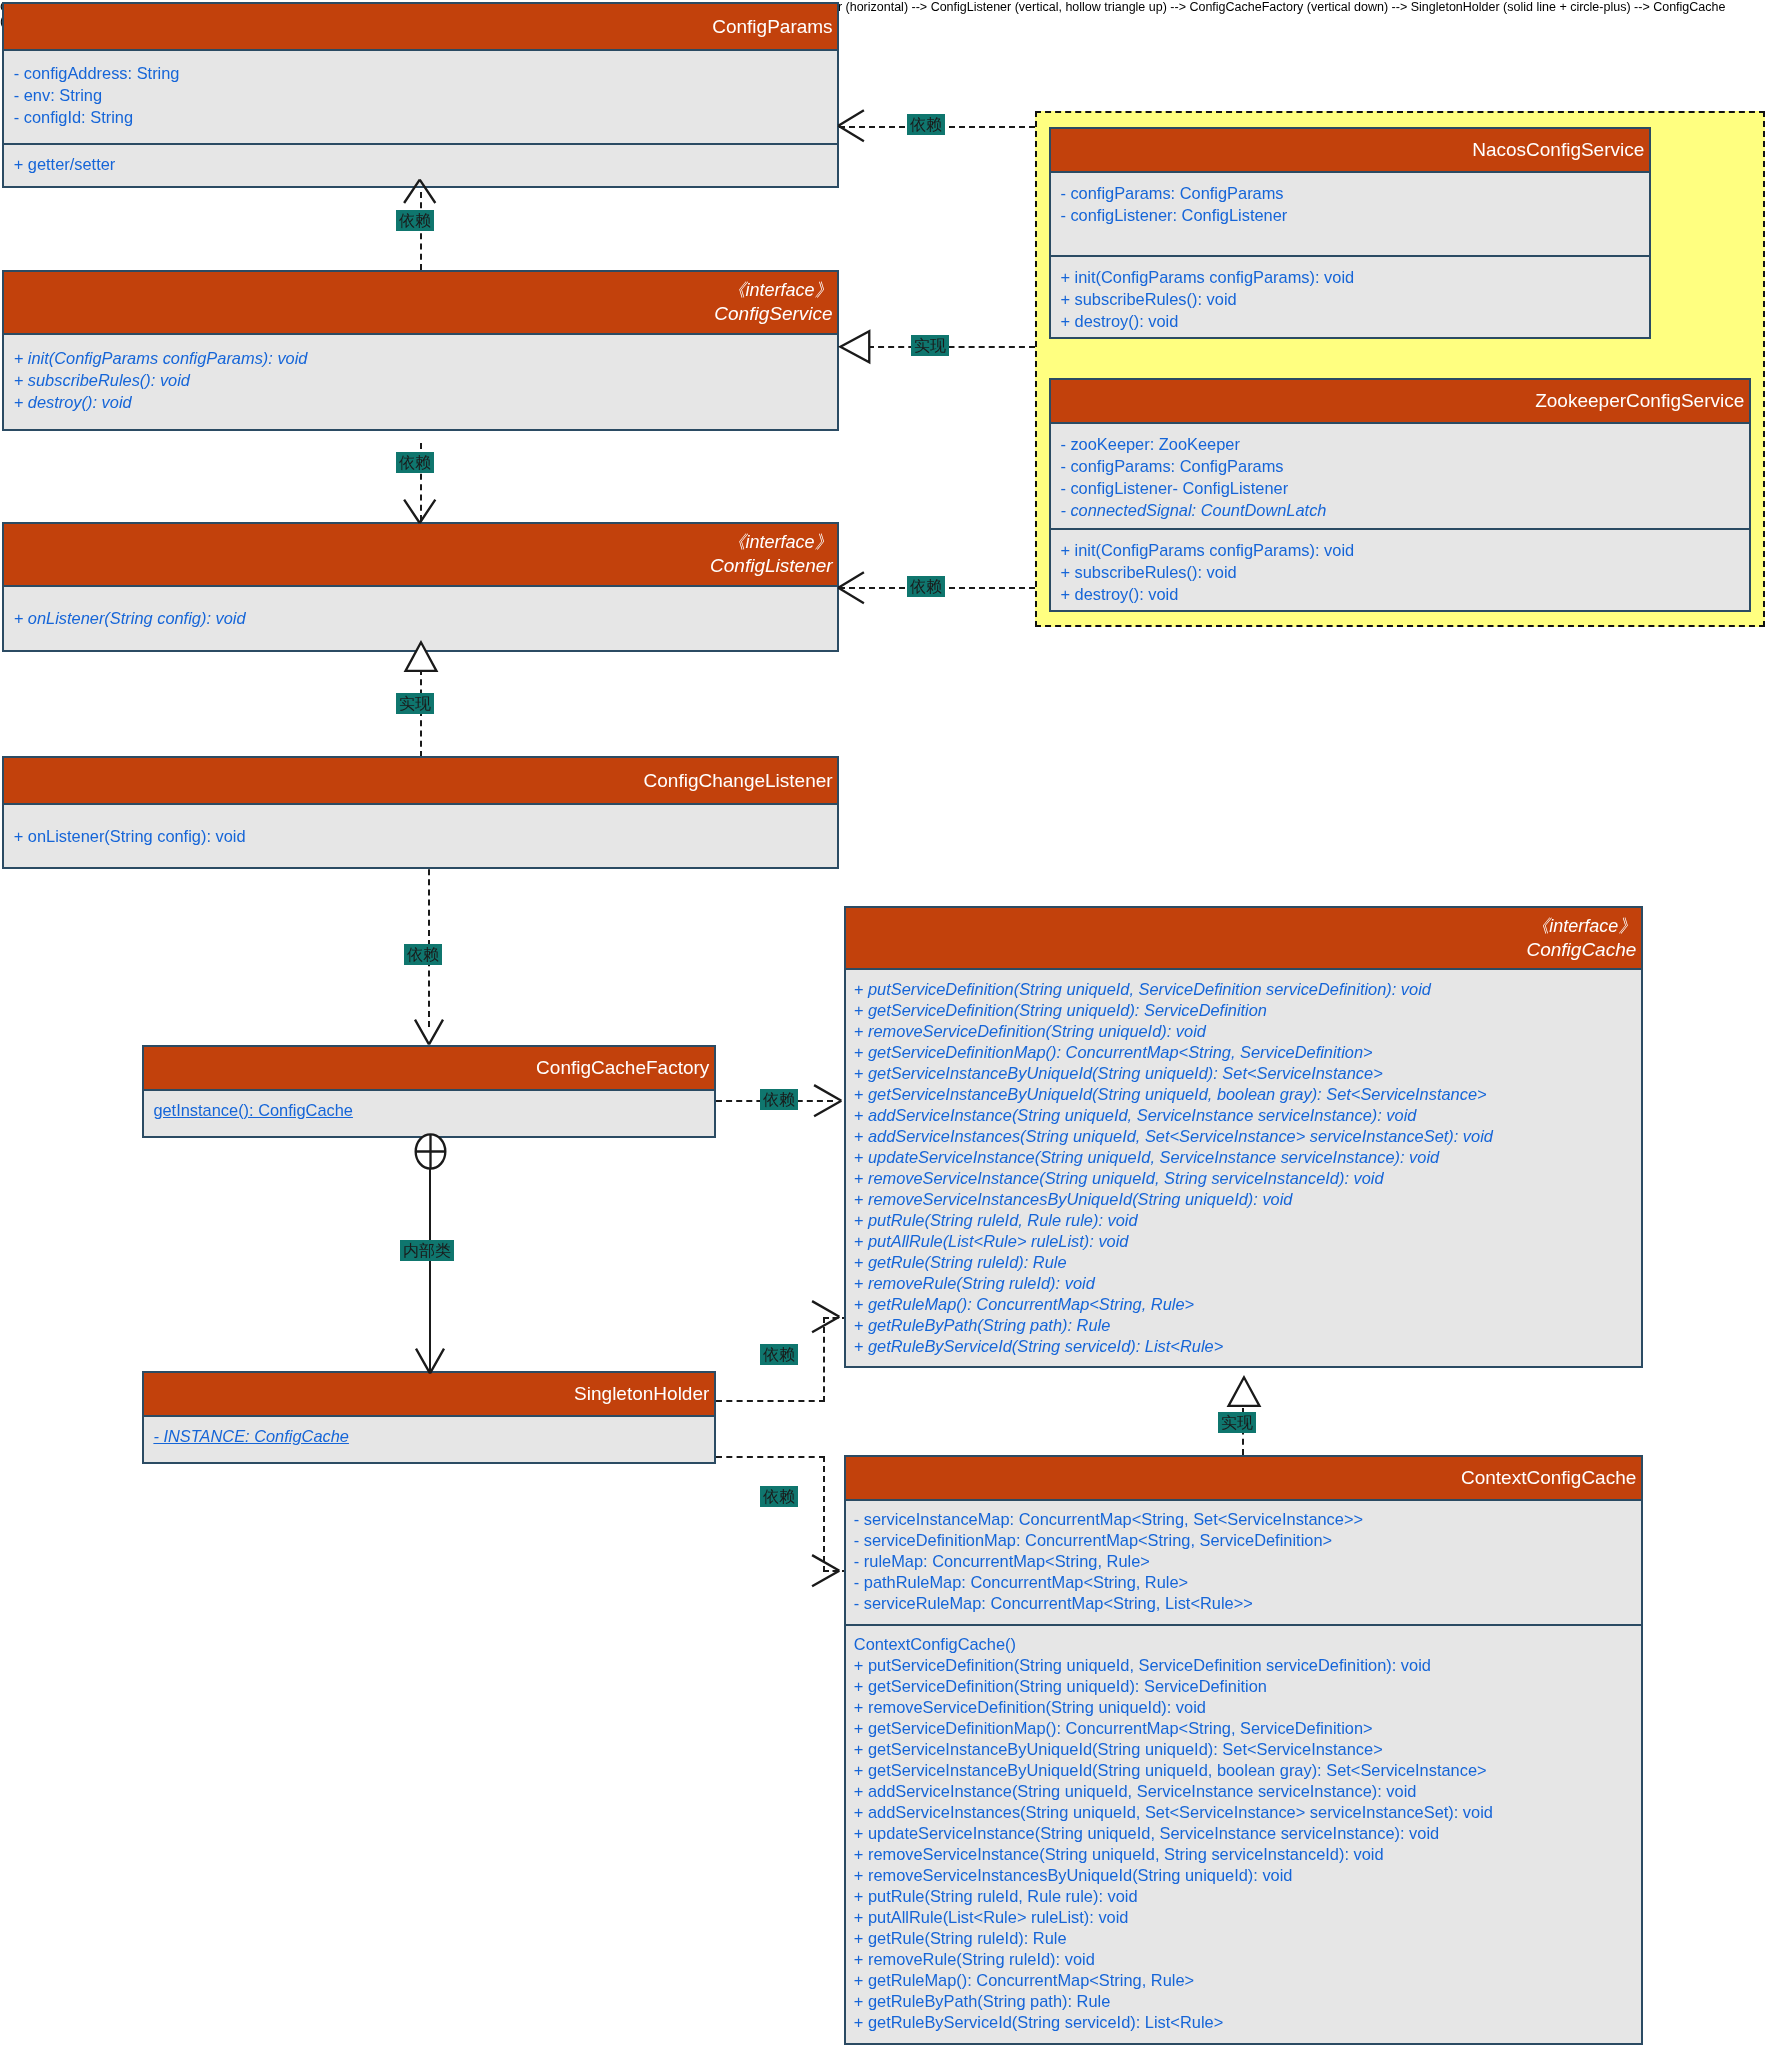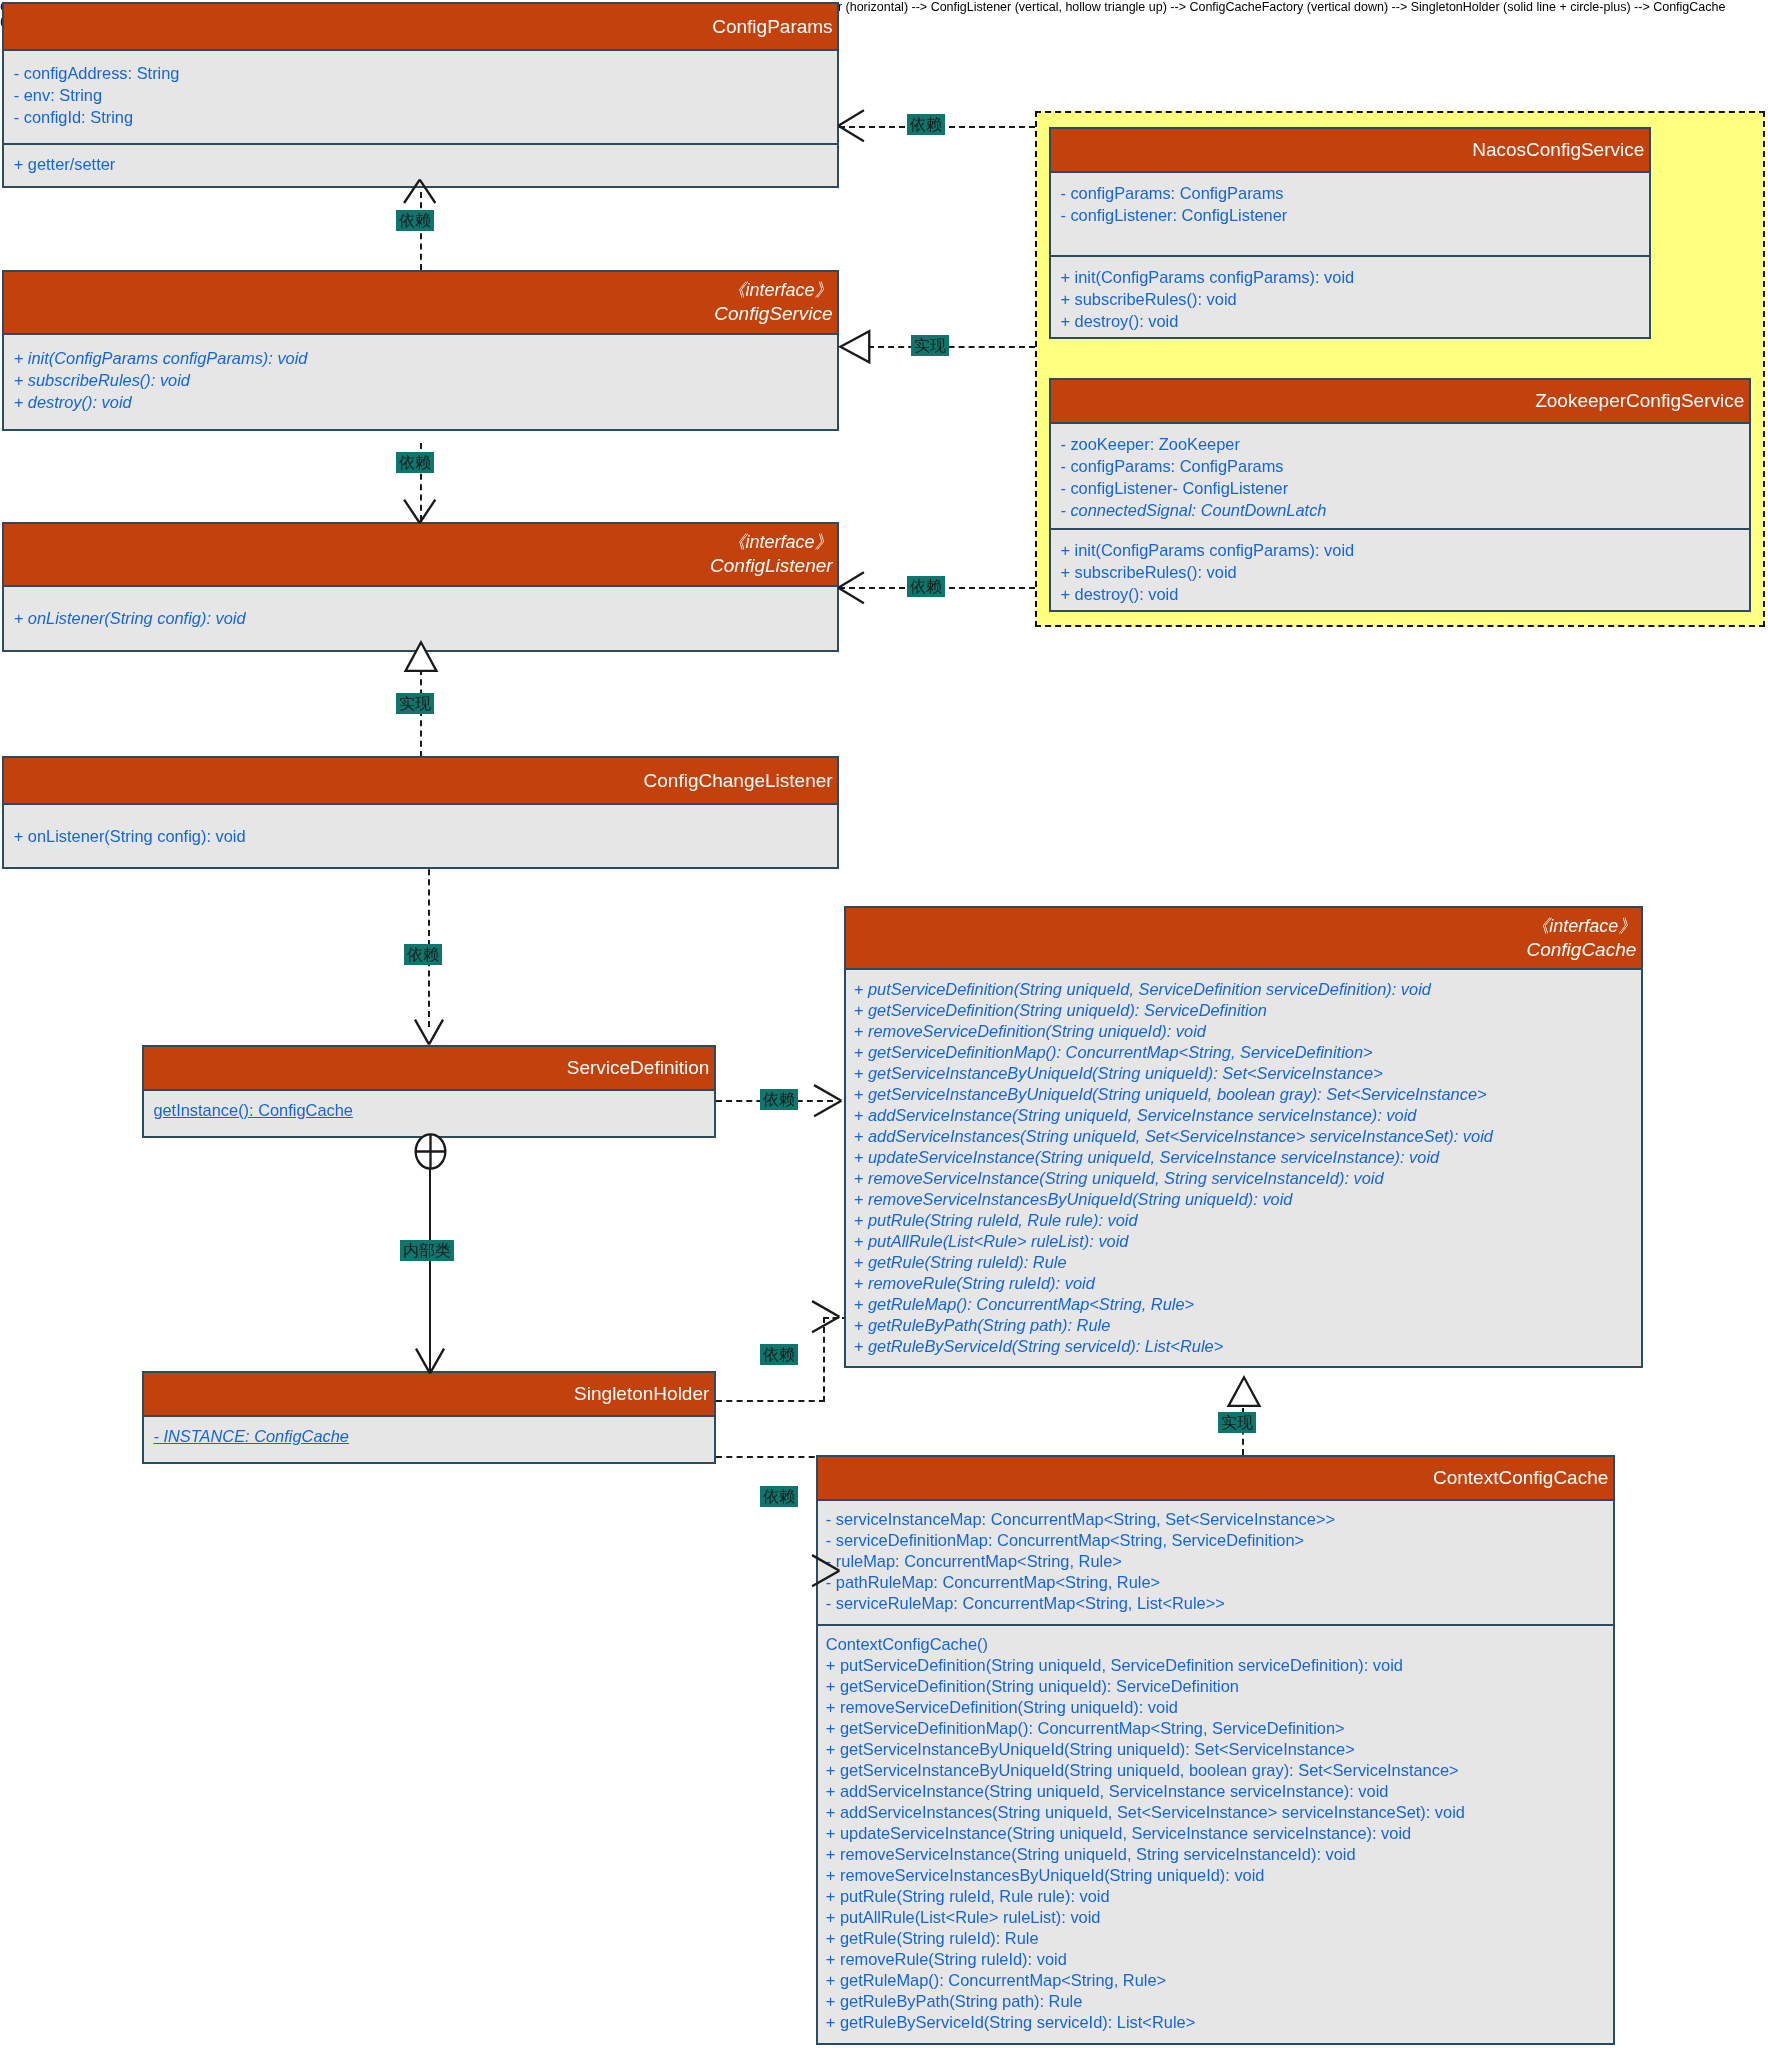--- a/index.html
+++ b/index.html
@@ -191,21 +191,21 @@
     <div class="uml-section" style="height:82px; padding-top:9.4px;">
       <div class="row">+ init(ConfigParams configParams): void</div>
       <div class="row">+ subscribeRules(): void</div>
       <div class="row">+ destroy(): void</div>
     </div>
   </div>
 
   
   <div class="uml-class" id="cls-factory" style="left:142px; top:1045px; width:574px;">
     <div class="uml-header" style="padding:9.4px 4.7px;">
-      <span class="cname">ServiceDefinition</span>
+      <span class="cname">ConfigCacheFactory</span>
     </div>
     <div class="uml-section" style="height:45px; padding-top:8.6px;">
       <div class="row un">getInstance(): ConfigCache</div>
     </div>
   </div>
 
   
   <div class="uml-class" id="cls-holder" style="left:142px; top:1371px; width:574px;">
     <div class="uml-header" style="padding:9.4px 4.7px;">
       <span class="cname">SingletonHolder</span>
@@ -237,21 +237,21 @@
       <div class="row it">+ putAllRule(List&lt;Rule&gt; ruleList): void</div>
       <div class="row it">+ getRule(String ruleId): Rule</div>
       <div class="row it">+ removeRule(String ruleId): void</div>
       <div class="row it">+ getRuleMap(): ConcurrentMap&lt;String, Rule&gt;</div>
       <div class="row it">+ getRuleByPath(String path): Rule</div>
       <div class="row it">+ getRuleByServiceId(String serviceId): List&lt;Rule&gt;</div>
     </div>
   </div>
 
   
-  <div class="uml-class" id="cls-context-cache" style="left:816px; top:1455px; width:799px;">
+  <div class="uml-class" id="cls-context-cache" style="left:844px; top:1455px; width:799px;">
     <div class="uml-header" style="padding:9.4px 4.7px;">
       <span class="cname">ContextConfigCache</span>
     </div>
     <div class="uml-section compact" style="padding:8.6px 7.8px 9.4px 7.8px;">
       <div class="row">- serviceInstanceMap: ConcurrentMap&lt;String, Set&lt;ServiceInstance&gt;&gt;</div>
       <div class="row">- serviceDefinitionMap: ConcurrentMap&lt;String, ServiceDefinition&gt;</div>
       <div class="row">- ruleMap: ConcurrentMap&lt;String, Rule&gt;</div>
       <div class="row">- pathRuleMap: ConcurrentMap&lt;String, Rule&gt;</div>
       <div class="row">- serviceRuleMap: ConcurrentMap&lt;String, List&lt;Rule&gt;&gt;</div>
     </div>

